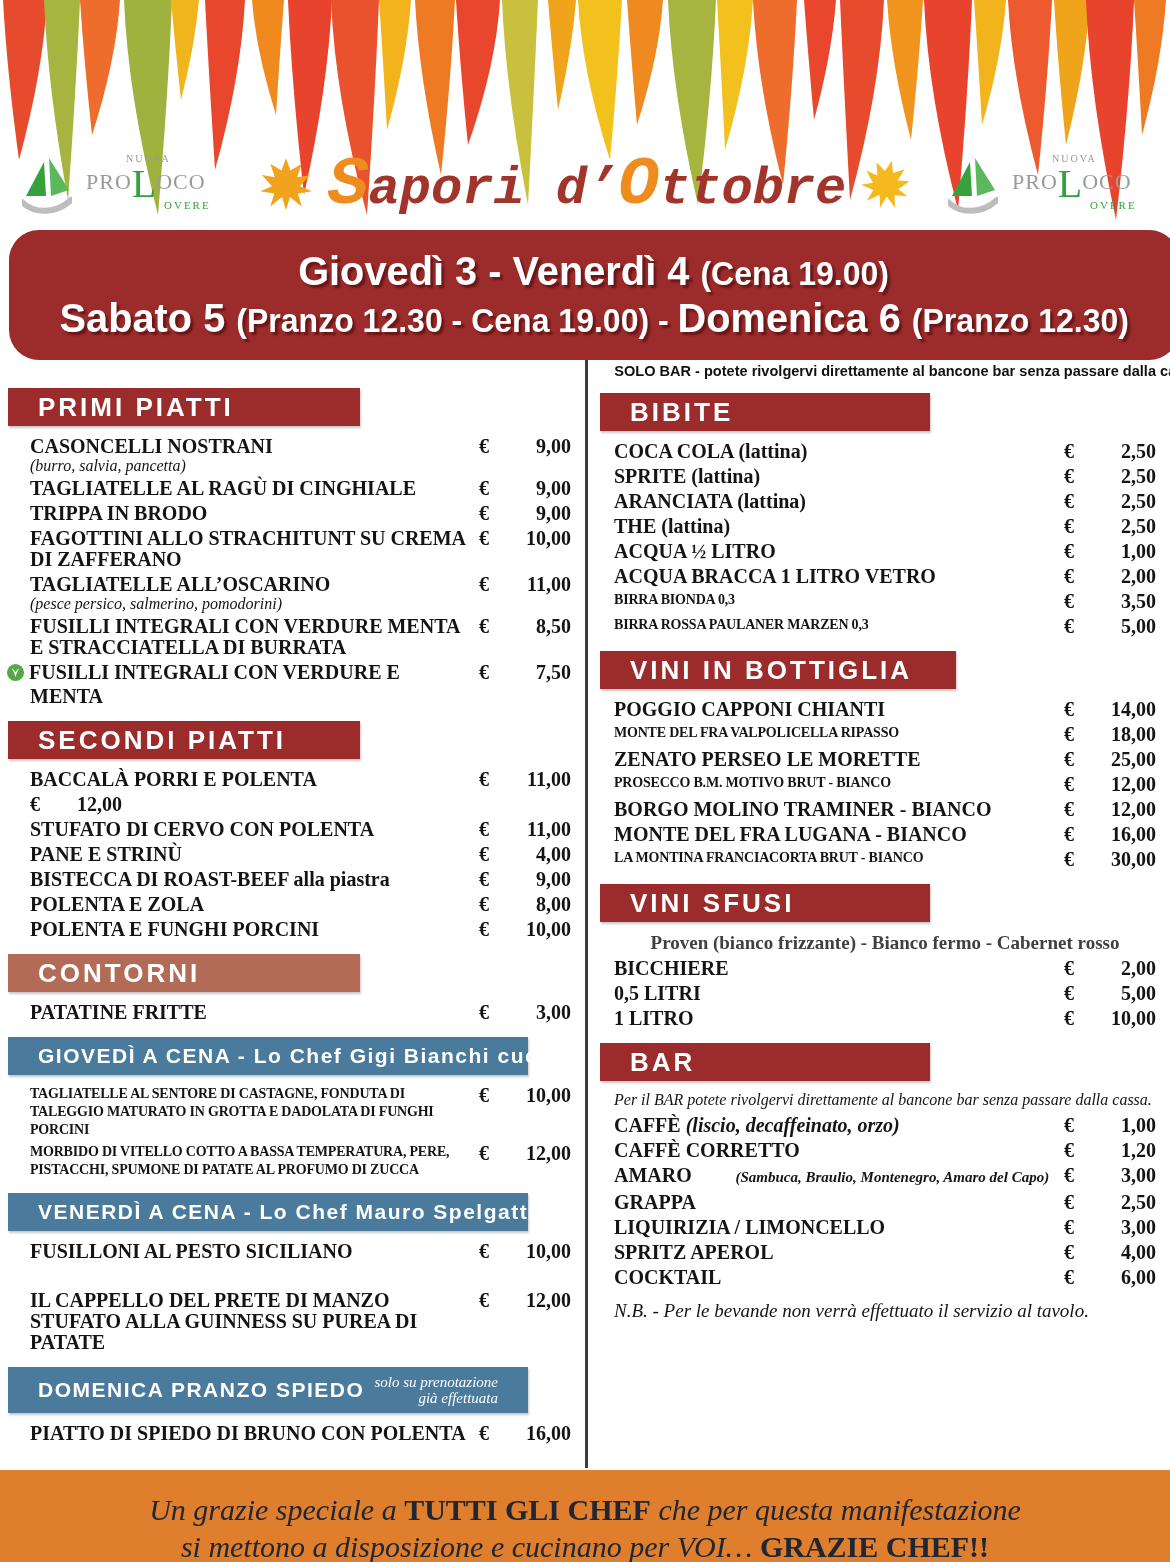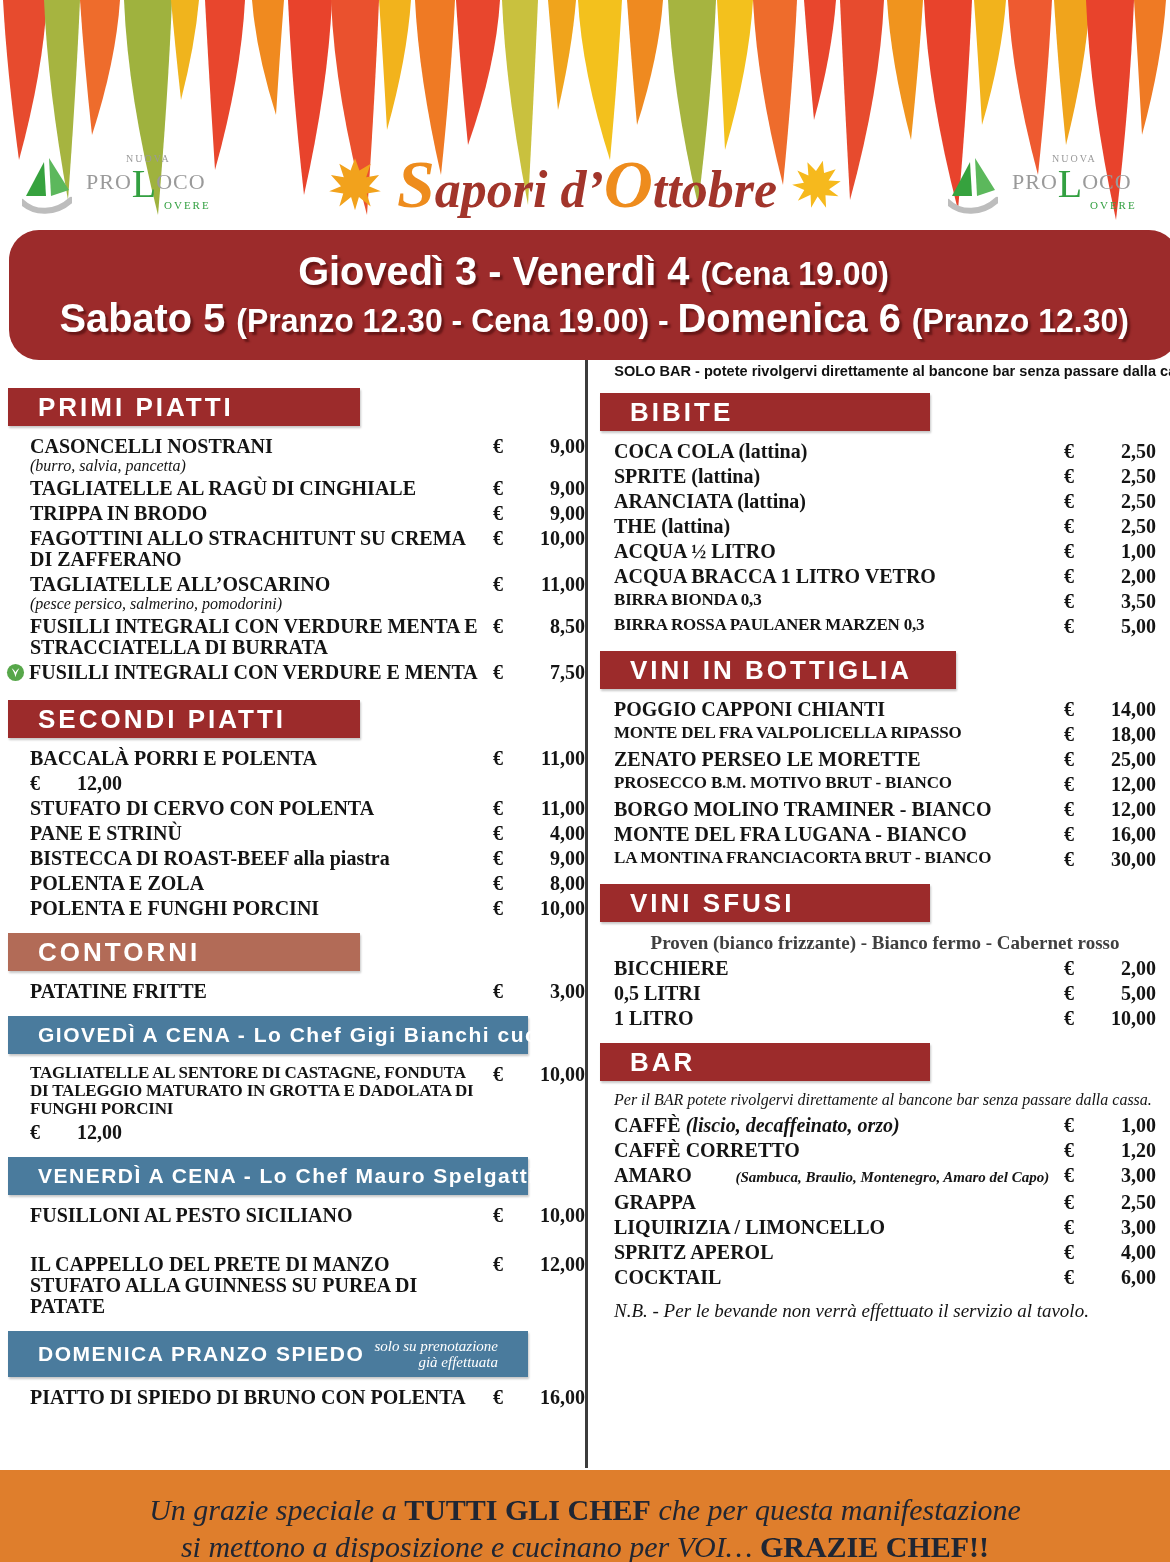--- a/index.html
+++ b/index.html
@@ -14,55 +14,55 @@
               display:flex;align-items:center;justify-content:space-between;padding:0 22px;box-sizing:border-box;}
   .logo{position:relative;width:200px;height:80px;flex:0 0 auto;}
   .logo svg{position:absolute;left:0;bottom:10px;}
   .logo-text{position:absolute;left:64px;top:10px;width:148px;line-height:1;}
   .logo-nuova{font-family:"Liberation Serif",serif;font-size:10px;letter-spacing:2px;color:#9a9a9a;margin-left:40px;}
   .logo-main{white-space:nowrap;}
   .logo-pro,.logo-oco{font-family:"Liberation Serif",serif;font-size:22px;color:#9a9a9a;letter-spacing:1px;}
   .logo-l{font-family:"Liberation Serif",serif;font-size:40px;color:#33a041;vertical-align:-8px;}
   .logo-overe{font-family:"Liberation Serif",serif;font-size:11px;color:#33a041;letter-spacing:2px;margin-left:78px;margin-top:-4px;}
   .title-wrap{display:flex;align-items:center;gap:14px;}
-  .title{white-space:nowrap;font-family:Liberation Serif, serif;font-weight:bold;font-style:italic;}
+  .title{white-space:nowrap;font-family:Liberation Mono, monospace;font-weight:bold;font-style:italic;}
   .t-init{font-size:68px;color:#ee8c1d;}
   .t-rest{font-size:52px;color:#a2352b;}
   .maple{flex:0 0 auto;}
 
   
   .banner{position:absolute;top:230px;left:9px;width:1170px;height:130px;background:#9c2b2b;
           display:flex;flex-direction:column;align-items:center;justify-content:center;
           font-family:"Liberation Sans",sans-serif;font-weight:bold;color:#ffffff;border-radius:30px;}
   .banner-line{white-space:nowrap;text-shadow:3px 3px 2px rgba(70,10,10,0.6);transform:scaleX(0.97);}
   .b-big{font-size:41px;}
   .b-small{font-size:33px;}
 
   
   .columns{position:absolute;top:360px;left:0;width:1170px;height:1108px;display:flex;overflow:hidden;}
-  .col-left{width:698px;box-sizing:border-box;padding:14px 0 0 30px;}
+  .col-left{width:698px;box-sizing:border-box;padding:14px 14px 0 30px;}
   .col-right{width:585px;box-sizing:border-box;border-left:3px solid #3c3c3c;padding:2px 14px 0 26px;}
 
   .sec-header{display:flex;align-items:center;box-sizing:border-box;height:38px;margin:14px 0 10px -22px;
               padding:0 30px;color:#fff;font-family:"Liberation Sans",sans-serif;font-weight:bold;
               font-size:26px;letter-spacing:3px;white-space:nowrap;box-shadow:1px 2px 2px rgba(0,0,0,0.22);}
   .col-left .sec-header{width:352px;}
   .col-right .sec-header{width:fit-content;min-width:330px;margin-left:-14px;padding-right:44px;}
   .sec-red{background:#9c2b2b;}
   .sec-salmon{background:#b26b57;}
   .sec-blue{background:#4a7b9d;width:520px !important;font-size:21px;letter-spacing:1.5px;}
   .sec-blue .sec-note{margin-left:auto;font-family:"Liberation Serif",serif;font-style:italic;font-weight:normal;
                       font-size:15px;line-height:1.1;letter-spacing:0;text-align:right;white-space:normal;}
   .sec-blue.has-note{height:46px;}
 
   .menu-item{display:flex;align-items:flex-start;margin:4px 0;}
   .menu-item.spaced{margin-top:28px;}
   .item-text{flex:1;font-weight:bold;font-size:20px;line-height:21px;padding-right:8px;}
   .item-name{font-weight:bold;}
-  .cond .item-text{font-size:17px;line-height:18px;letter-spacing:-0.2px;}
+  .cond .item-text{font-size:14px;line-height:18px;letter-spacing:-0.2px;}
   .item-note{font-style:italic;font-weight:bold;}
   .item-note.small{font-size:15px;margin-left:40px;}
   .item-plain{font-weight:bold;}
   .item-sub{font-weight:normal;font-style:italic;font-size:16px;line-height:17px;}
   .item-price{width:92px;flex:0 0 auto;display:flex;justify-content:space-between;
               font-weight:bold;font-size:20px;line-height:21px;}
   .veg-ic{display:inline-block;margin-left:-24px;margin-right:4px;vertical-align:-3px;}
 
   .note-topbar{font-family:"Liberation Sans",sans-serif;font-weight:bold;font-size:15px;color:#111;
                text-align:center;margin:0 0 2px -8px;transform:scaleX(0.97);white-space:nowrap;}
@@ -289,20 +289,21 @@
           <span class="sec-label">GIOVEDÌ A CENA - Lo Chef Gigi Bianchi cucina</span>
         </div>
         <div class="menu-item cond">
           <div class="item-text"><span class="item-name">TAGLIATELLE AL SENTORE DI CASTAGNE, FONDUTA DI TALEGGIO MATURATO IN GROTTA E DADOLATA DI FUNGHI PORCINI</span></div>
           <span class="item-price">
             <span class="euro">€</span>
             <span class="pval">10,00</span>
           </span>
         </div>
         <div class="menu-item cond">
+          <div class="item-text"><span class="item-name">MORBIDO DI VITELLO COTTO A BASSA TEMPERATURA, PERE, PISTACCHI, SPUMONE DI PATATE AL PROFUMO DI ZUCCA</span></div>
           <span class="item-price">
             <span class="euro">€</span>
             <span class="pval">12,00</span>
           </span>
         </div>
         <div class="sec-header sec-blue">
           <span class="sec-label">VENERDÌ A CENA - Lo Chef Mauro Spelgatti cucina</span>
         </div>
         <div class="menu-item">
           <div class="item-text"><span class="item-name">FUSILLONI AL PESTO SICILIANO</span></div>

